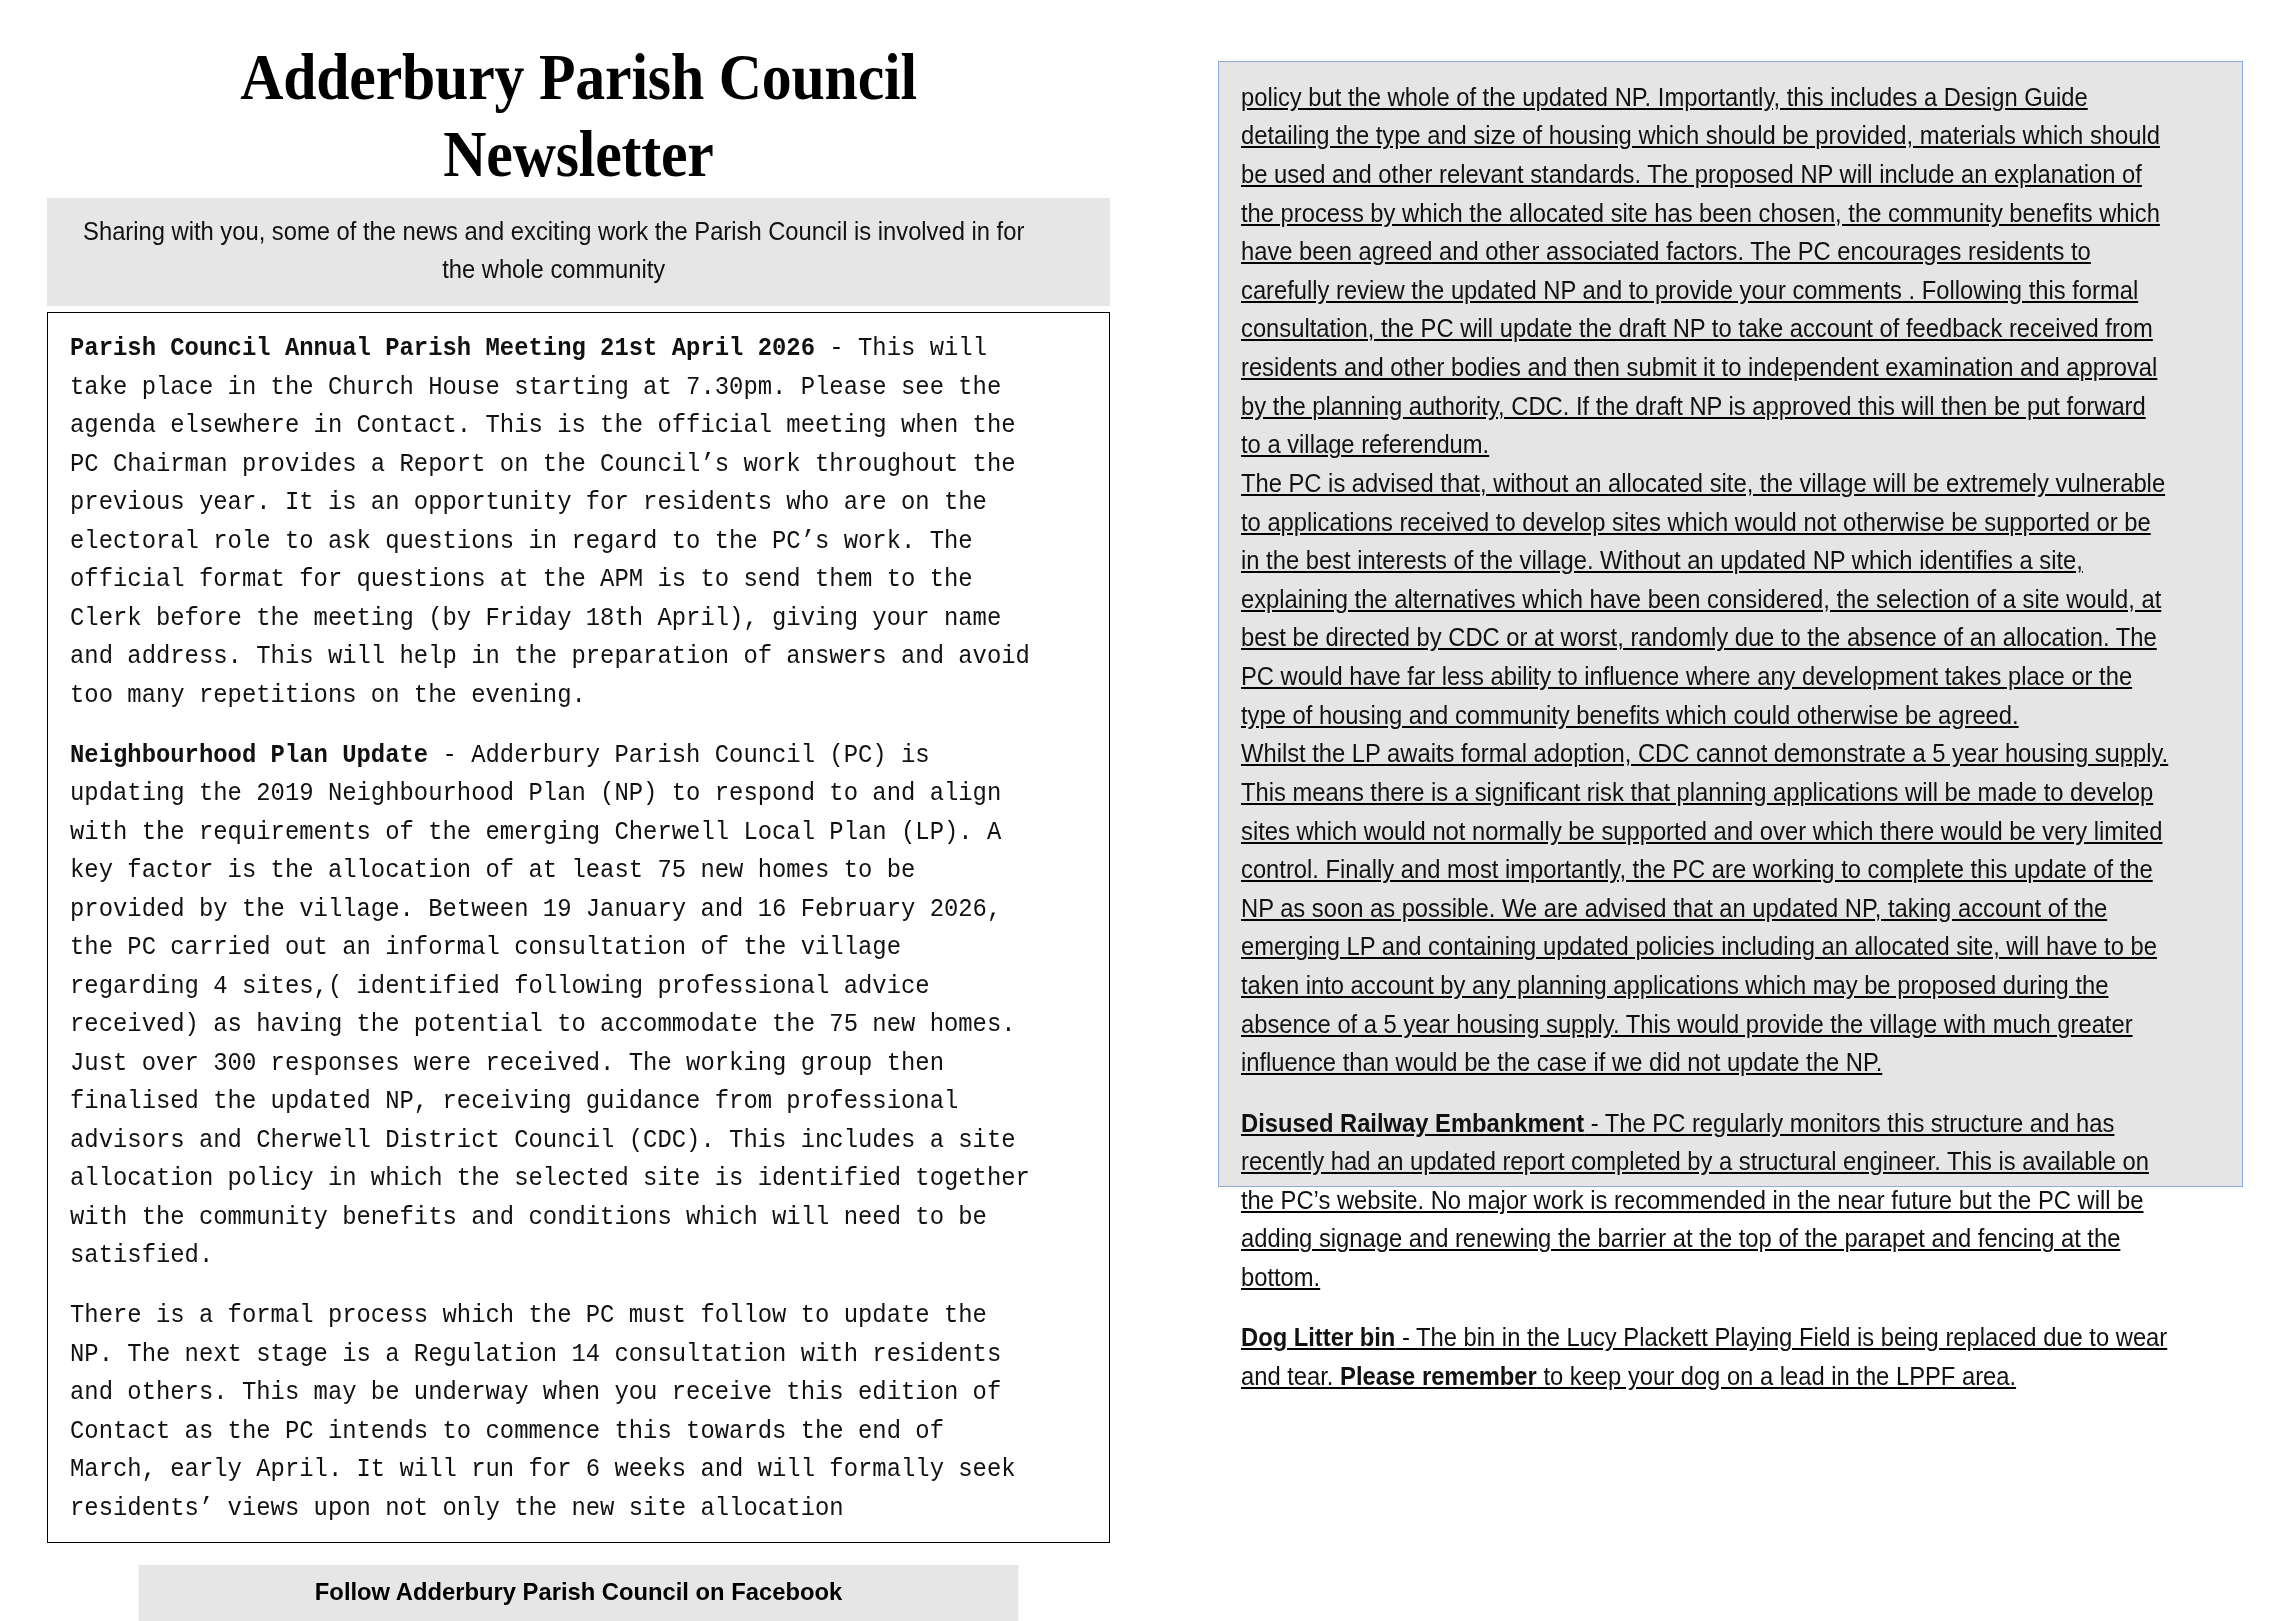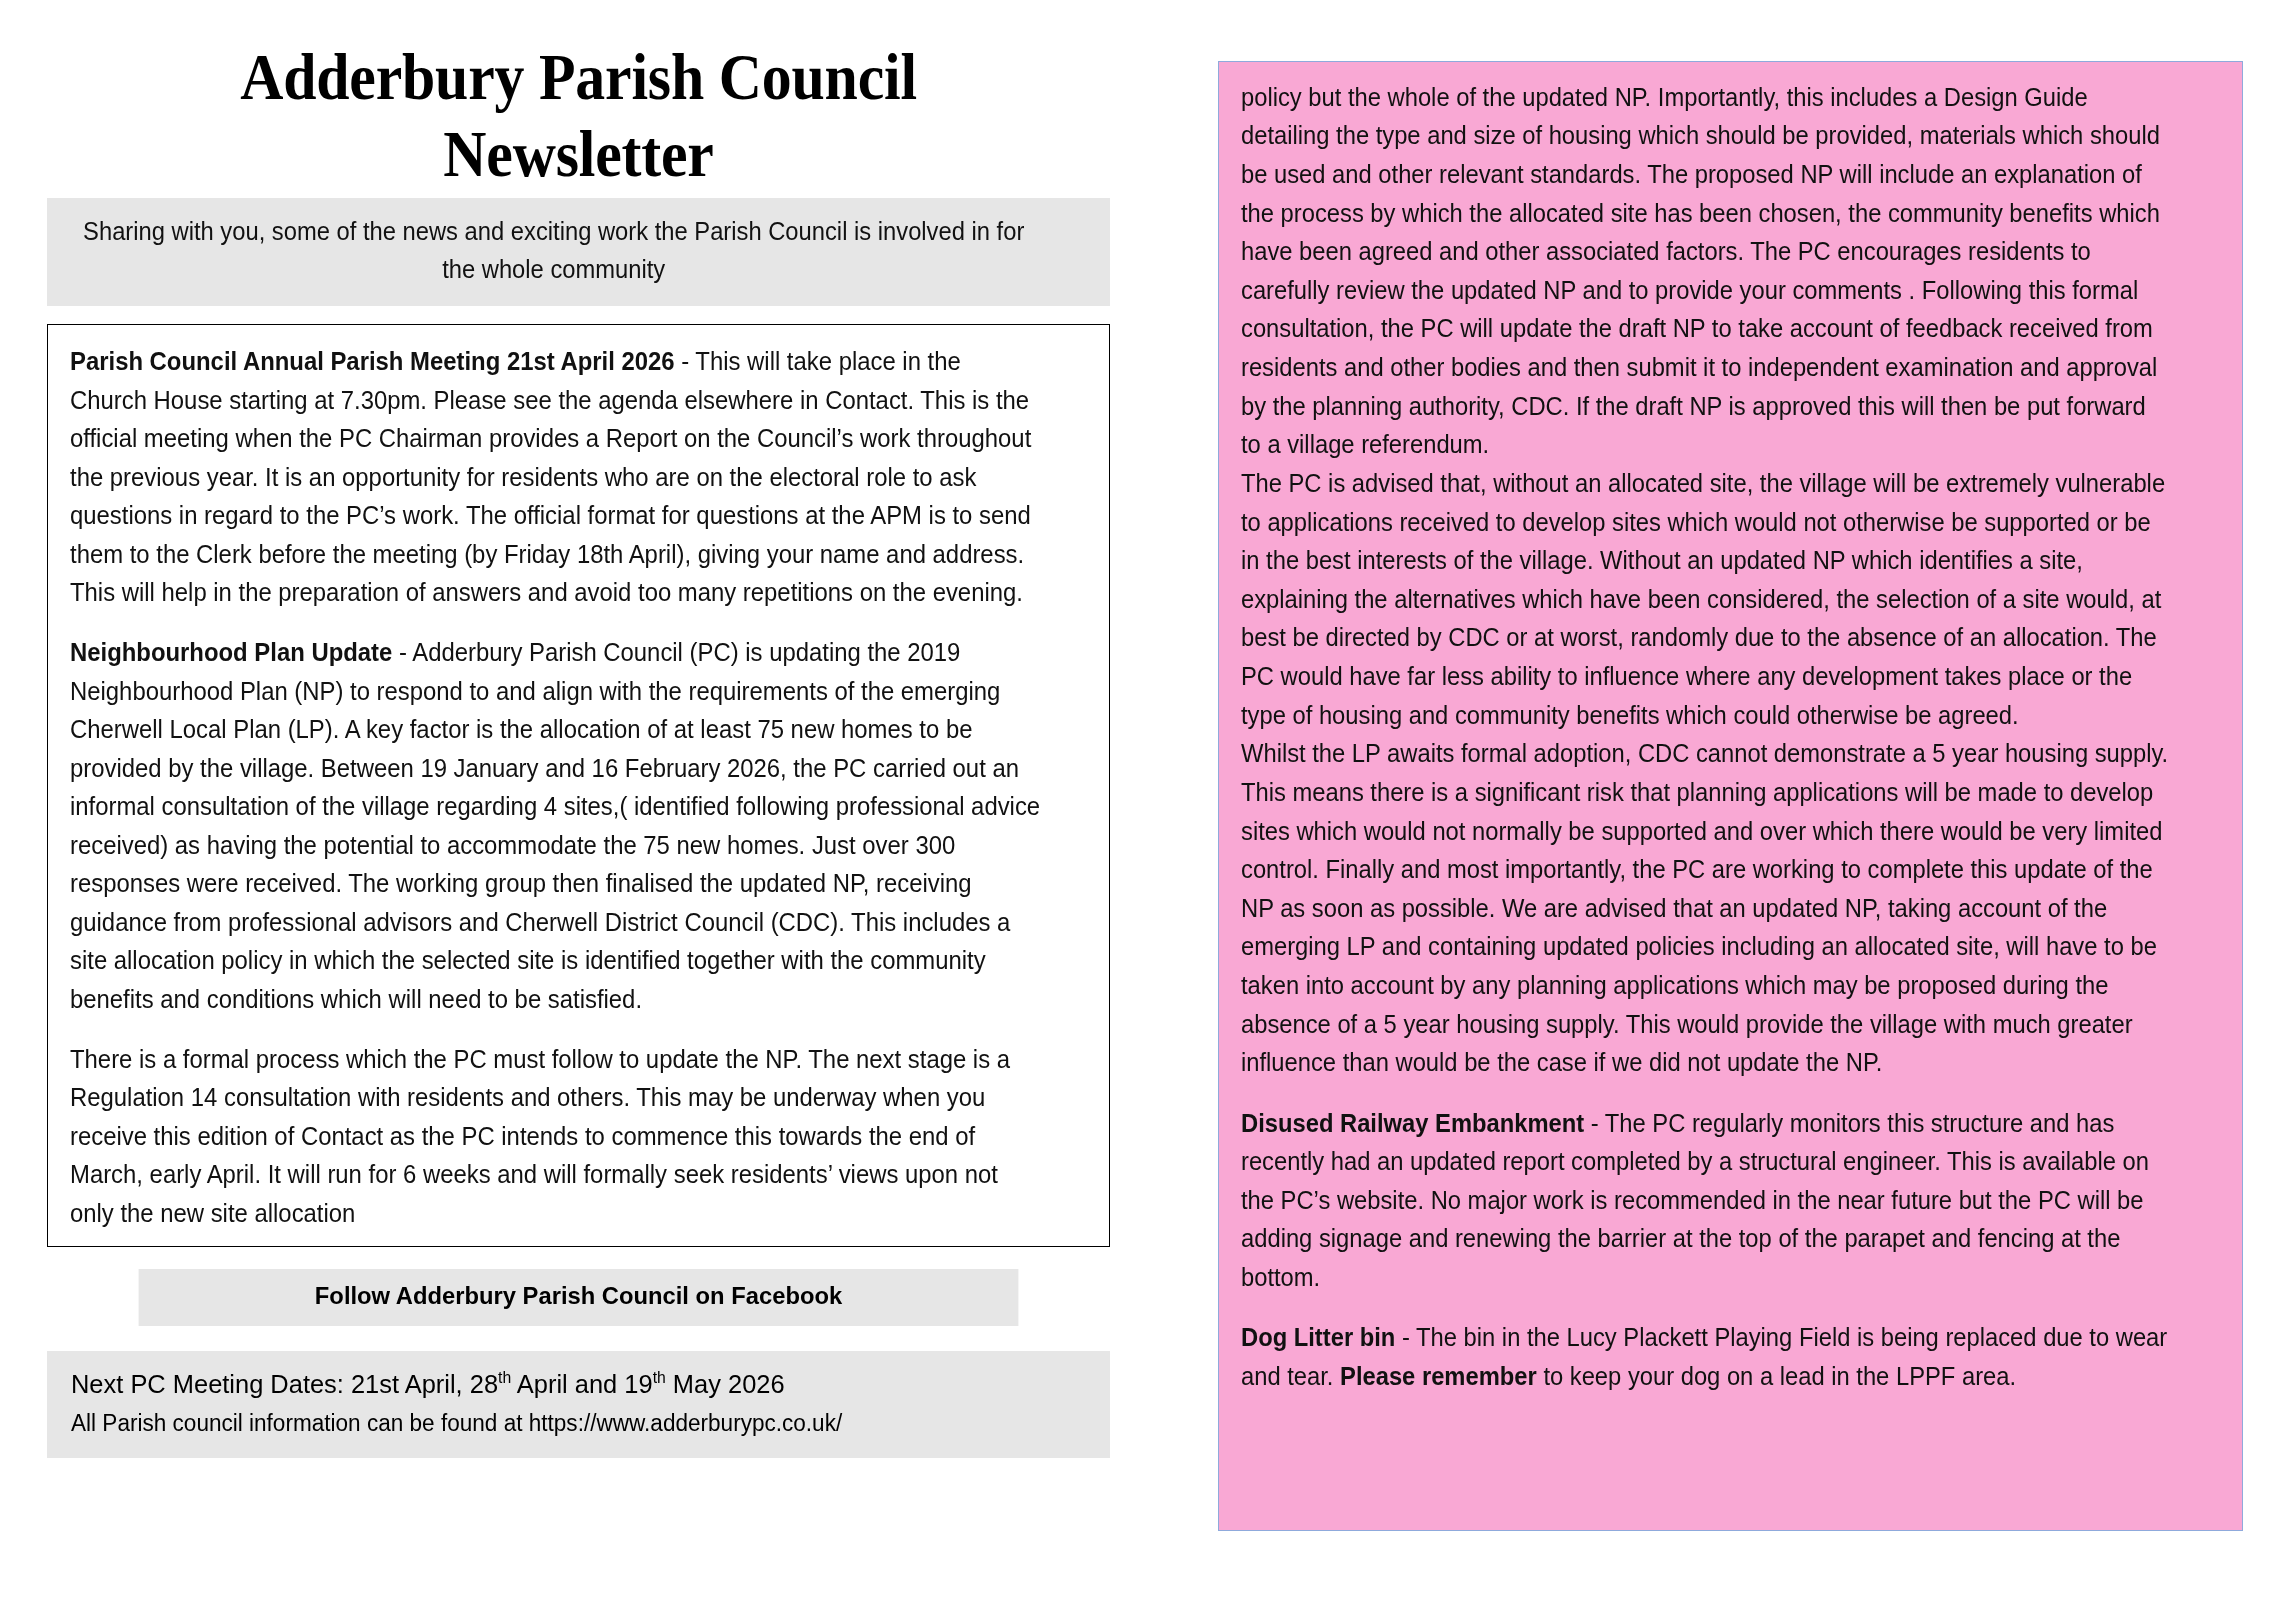--- a/index.html
+++ b/index.html
@@ -52,23 +52,24 @@
   .subtitle {
     font-size: 25px;
     line-height: 1.52;
     color: #111;
     transform: scaleX(0.95);
     transform-origin: left top;
   }
 
   .boxed {
     border: 1.5px solid #000000;
-    margin-top: 18px;
+    margin-top: 6px;
     padding: 17.6px 21.6px 13.7px 21.6px;
     box-sizing: border-box;
+    font-family: Liberation Mono, monospace;
   }
   .boxed p {
     margin: 0 0 0 0;
     font-size: 25px;
     line-height: 1.54;
     color: #111;
     transform: scaleX(0.955);
     transform-origin: left top;
   }
   .boxed p + p { margin-top: 21.6px; }
@@ -108,22 +109,23 @@
 
   
   .col-right {
     position: absolute;
     left: 1218px;
     top: 61px;
     width: 1025px;
     border: 1.5px solid #8faadc;
     box-sizing: border-box;
     padding: 15.7px 21.6px 17.6px 21.6px;
-    background: #f9a8d4;
-    height: 1470px;
+    background: #e5e5e5;
+    height: 1126px;
+    text-decoration: underline;
   }
   .col-right p {
     margin: 0;
     font-size: 25px;
     line-height: 1.545;
     color: #111;
     transform: scaleX(0.95);
     transform-origin: left top;
   }
   .col-right p.gap { margin-top: 21.6px; }

